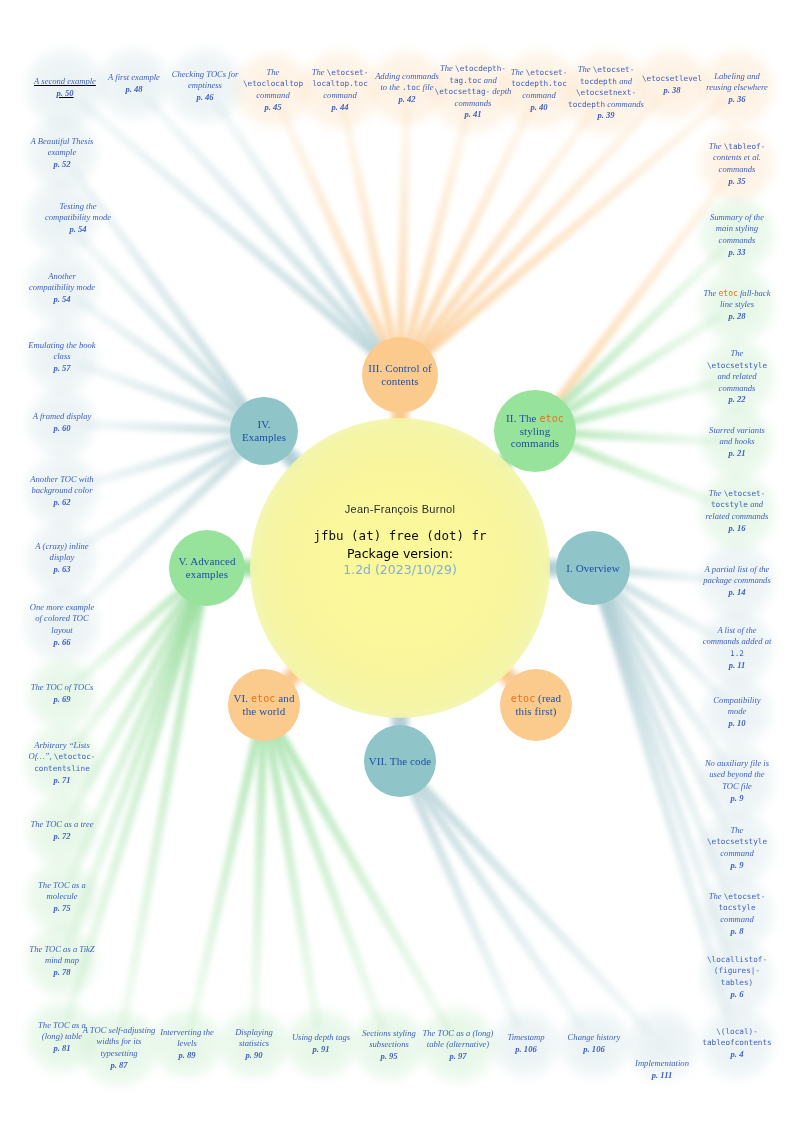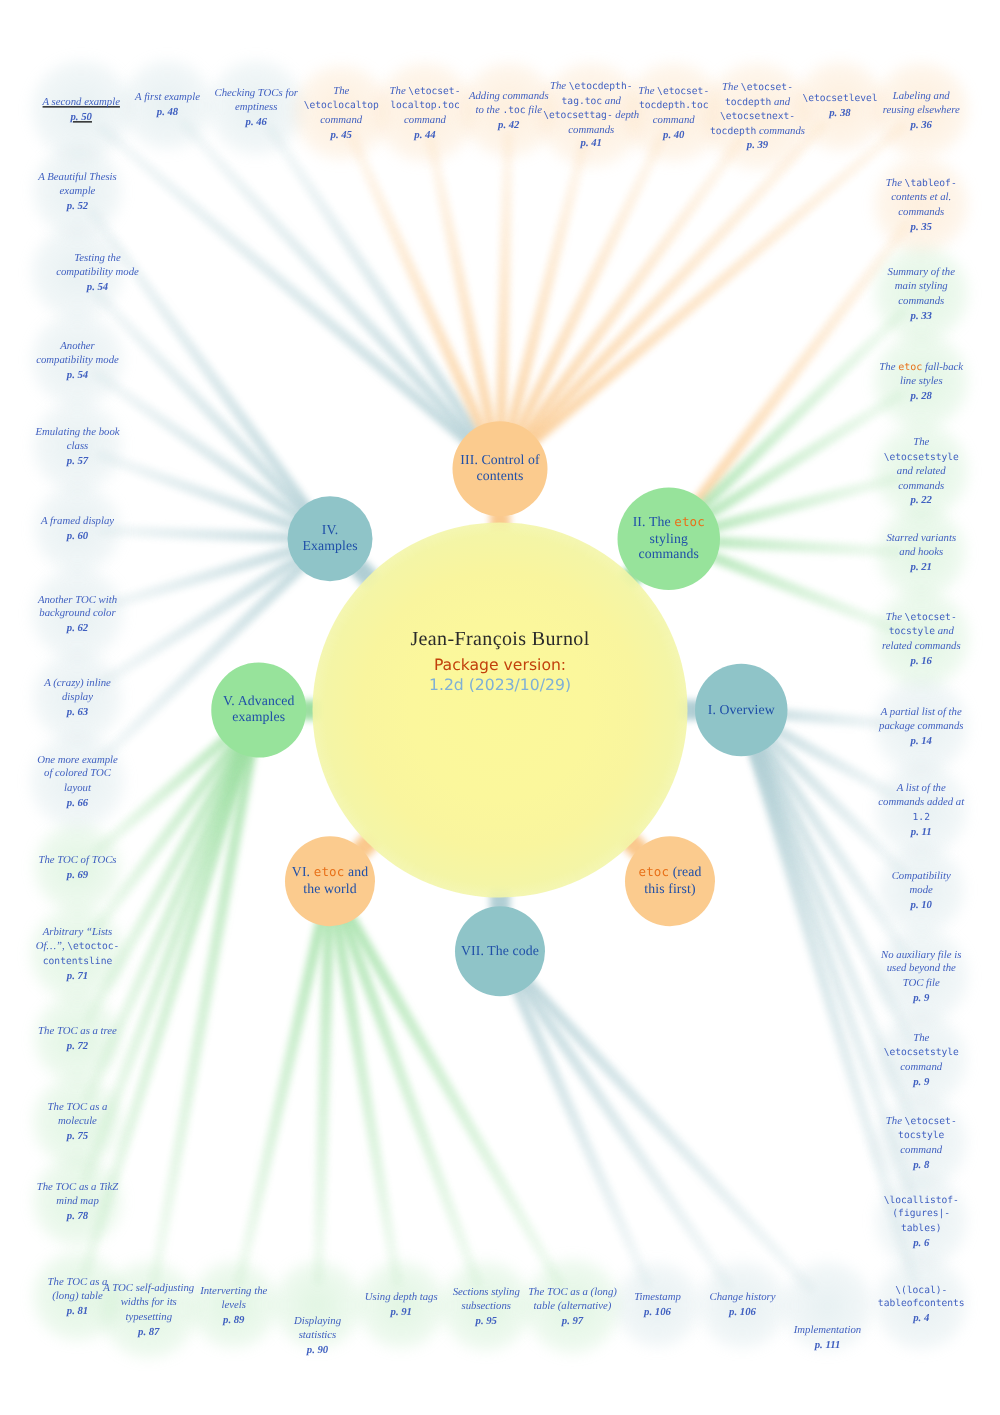--- a/index.html
+++ b/index.html
@@ -17,24 +17,24 @@
        rgba(240,246,176,.72) 78%, rgba(238,248,196,.30) 89%, rgba(255,255,255,0) 97%);
     filter:blur(.4px);
   }
   #core-label{
     position:absolute;left:400px;top:568px;width:300px;
     margin-left:-150px;margin-top:-70px;text-align:center;z-index:9;
   }
   .core-title{font-family:"DejaVu Sans","Liberation Sans",sans-serif;
     font-size:19.5px;color:#1b1b1b;letter-spacing:.1px;}
   .core-title .etoc{color:#e8711a;font-family:"DejaVu Sans Mono","Liberation Mono",monospace;font-size:17.5px;}
-  .core-author{font-family:Liberation Serif, serif;font-size:16px;color:#2b2b2b;
+  .core-author{font-family:Liberation Sans, sans-serif;font-size:11px;color:#2b2b2b;
     margin-top:5px;letter-spacing:.3px;}
   .core-mail{font-family:"DejaVu Sans Mono","Liberation Mono",monospace;font-size:12.5px;color:#111;margin-top:13px;}
-  .core-ver{font-family:"DejaVu Sans","Liberation Sans",sans-serif;font-size:12.5px;color:#c2410c;margin-top:3px;}
+  .core-ver{font-family:"DejaVu Sans","Liberation Sans",sans-serif;font-size:12.5px;color:#000000;margin-top:3px;}
   .core-verno{font-family:"DejaVu Sans","Liberation Sans",sans-serif;font-size:12.5px;color:#7fb0d6;margin-top:1px;}
 
   
   .hub{position:absolute;border-radius:50%;display:flex;align-items:center;justify-content:center;
        text-align:center;z-index:8;box-sizing:border-box;padding:4px;}
   .hub span.t{font-family:"Liberation Serif",serif;font-weight:normal;font-size:11px;
        color:#1f4fa8;line-height:1.18;letter-spacing:.1px;}
   .hub span.t .etoc{color:#e8711a;font-family:"DejaVu Sans Mono","Liberation Mono",monospace;font-size:10px;}
   .hub-orange{background:#fbcb8e;}
   .hub-green{background:#97e39b;}
@@ -161,20 +161,21 @@
       <div class="halo" style="left: 26px; top: 321px; height: 72px; width: 72px; background: radial-gradient(circle, rgba(176, 206, 212, 0.3) 0%, rgba(176, 206, 212, 0.17) 62%, rgba(176, 206, 212, 0) 100%);"></div>
       <div class="halo" style="left: 25px; top: 251px; height: 74px; width: 74px; background: radial-gradient(circle, rgba(176, 206, 212, 0.3) 0%, rgba(176, 206, 212, 0.17) 62%, rgba(176, 206, 212, 0) 100%);"></div>
       <div class="halo" style="left: 25px; top: 181px; height: 74px; width: 74px; background: radial-gradient(circle, rgba(176, 206, 212, 0.3) 0%, rgba(176, 206, 212, 0.17) 62%, rgba(176, 206, 212, 0) 100%);"></div>
       <div class="halo" style="left: 26px; top: 117px; height: 72px; width: 72px; background: radial-gradient(circle, rgba(176, 206, 212, 0.3) 0%, rgba(176, 206, 212, 0.17) 62%, rgba(176, 206, 212, 0) 100%);"></div>
     </div>
 
   <div id="core"></div>
 
   <div id="core-label">
     <div class="core-author">Jean-François Burnol</div>
+    <div class="core-mail">jfbu (at) free (dot) fr</div>
     <div class="core-ver">Package version:</div>
     <div class="core-verno">1.2d (2023/10/29)</div>
   </div>
 
   <div id="hubs">
       <div class="hub hub-teal" style="left: 556px; top: 531px; height: 74px; width: 74px;">
         <span class="t">I. Overview</span>
       </div>
       <div class="hub hub-green" style="left: 494px; top: 390px; height: 82px; width: 82px;">
         <span class="t">II. The <span class="etoc">etoc</span> styling commands</span>
@@ -285,21 +286,21 @@
       </div>
       <div class="leaf" style="left: 420px; top: 1007px; height: 76px; width: 76px;">
         <div class="lt">The TOC as a (long) table (alternative)<br><span class="pg">p. 97</span></div>
       </div>
       <div class="leaf" style="left: 353px; top: 1009px; height: 72px; width: 72px;">
         <div class="lt">Sections styling subsections<br><span class="pg">p. 95</span></div>
       </div>
       <div class="leaf" style="left: 286px; top: 1009px; height: 70px; width: 70px;">
         <div class="lt">Using depth tags<br><span class="pg">p. 91</span></div>
       </div>
-      <div class="leaf" style="left: 219px; top: 1033px; height: 70px; width: 70px;">
+      <div class="leaf" style="left: 219px; top: 1009px; height: 70px; width: 70px;">
         <div class="lt">Displaying statistics<br><span class="pg">p. 90</span></div>
       </div>
       <div class="leaf" style="left: 152px; top: 1009px; height: 70px; width: 70px;">
         <div class="lt">Interverting the levels<br><span class="pg">p. 89</span></div>
       </div>
       <div class="leaf" style="left: 80px; top: 1009px; height: 78px; width: 78px;">
         <div class="lt">A TOC self-adjusting widths for its typesetting<br><span class="pg">p. 87</span></div>
       </div>
       <div class="leaf" style="left: 26px; top: 1001px; height: 72px; width: 72px;">
         <div class="lt">The TOC as a (long) table<br><span class="pg">p. 81</span></div>

